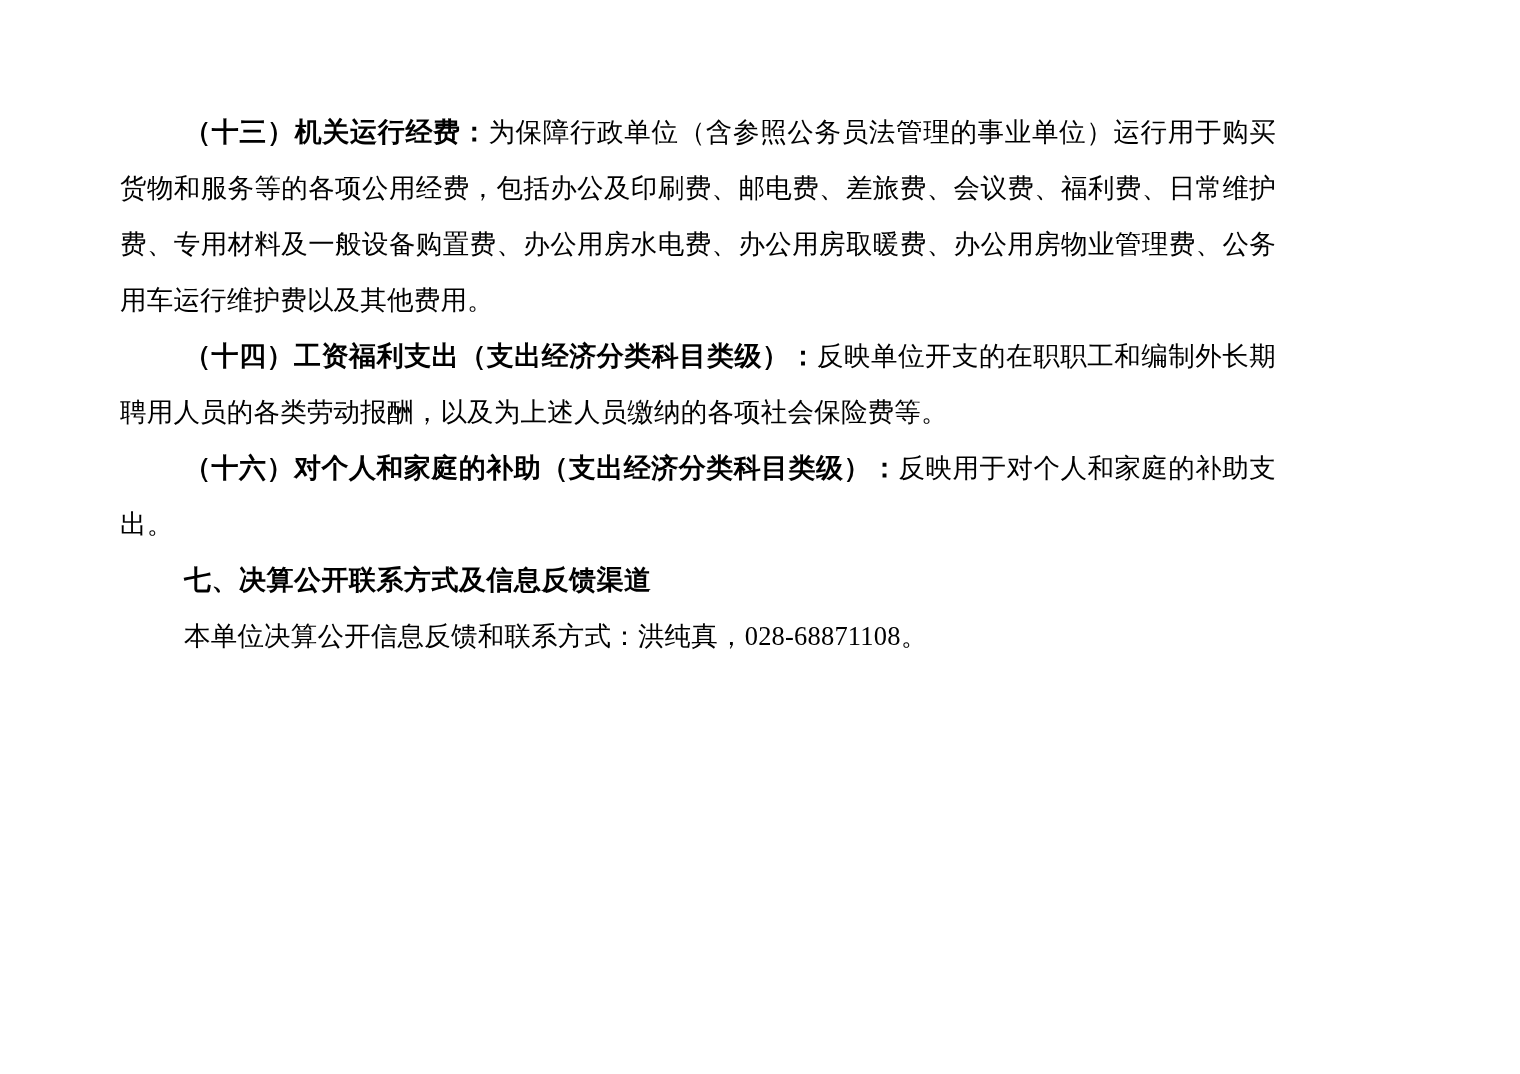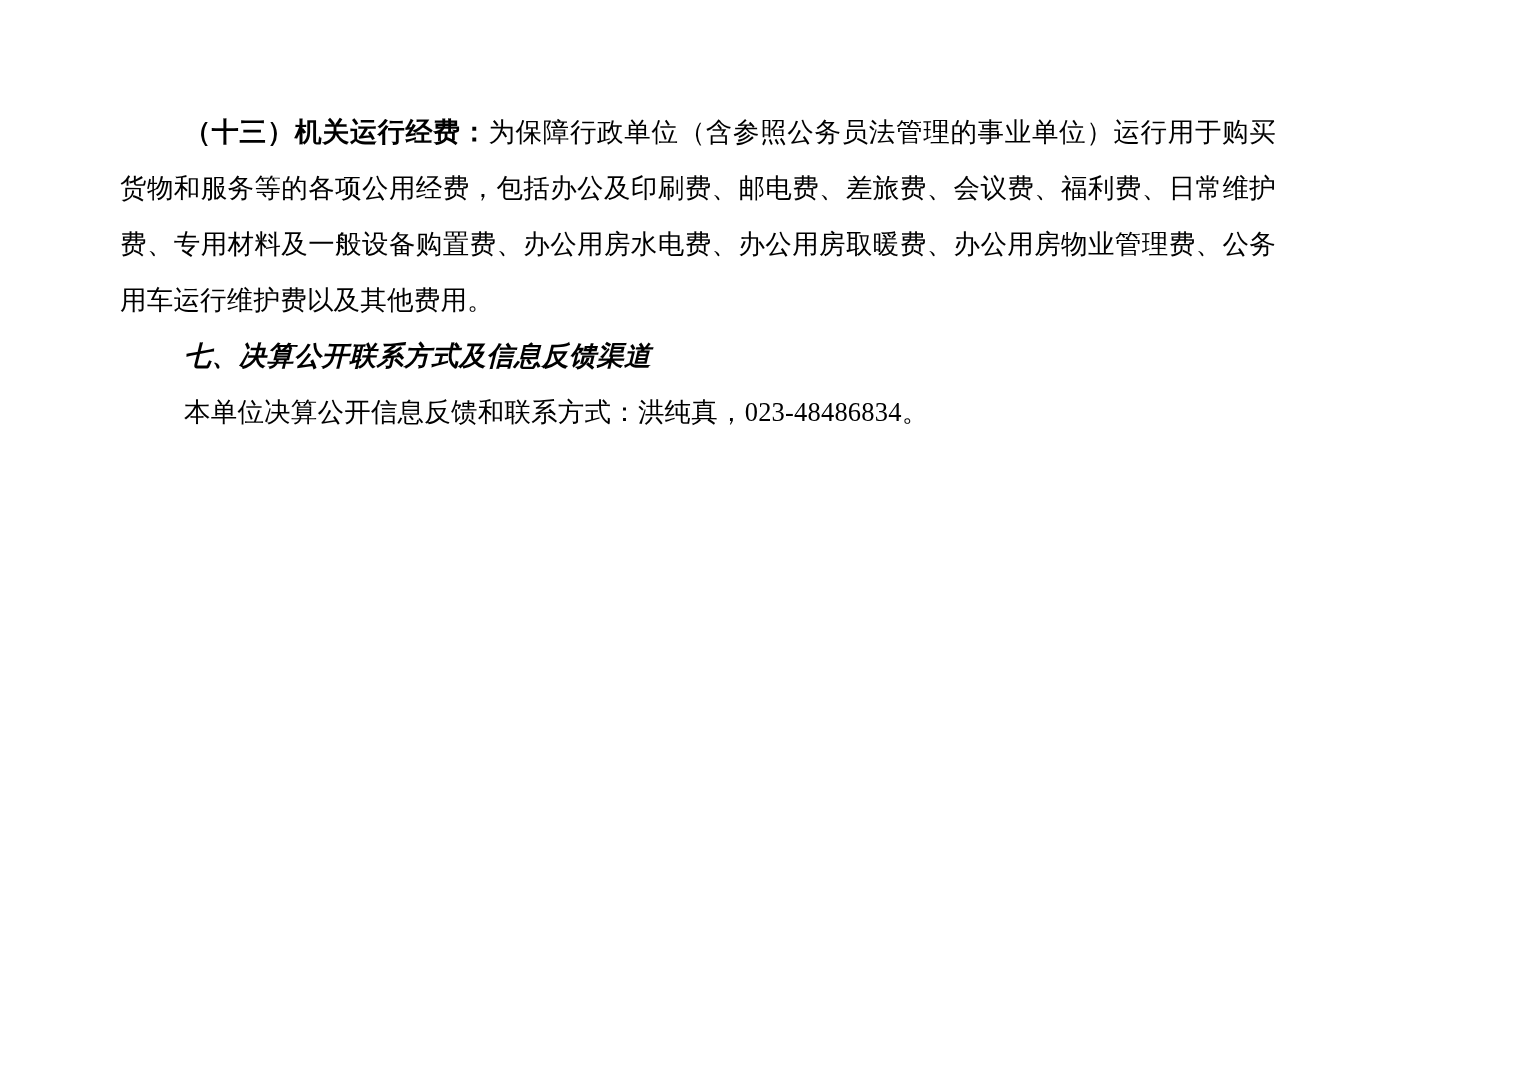--- a/index.html
+++ b/index.html
@@ -32,39 +32,44 @@
   .lead {
     font-weight: bold;
     font-size: 27px;
   }
   .heading {
     font-size: 27px;
     font-weight: bold;
     line-height: 56px;
     margin: 0;
     letter-spacing: 0.5px;
-    font-style: italic;
   }
   .indent-block {
     text-indent: 64px;
   }
   .tail {
     font-size: 26.5px;
   }
 </style>
 </head>
 <body>
 
 <div class="page">
 
   <p class="para indent-block">
     <span class="lead">（十三）机关运行经费：</span><span class="tail">为保障行政单位（含参照公务员法管理的事业单位）运行用于购买货物和服务等的各项公用经费，包括办公及印刷费、邮电费、差旅费、会议费、福利费、日常维护费、专用材料及一般设备购置费、办公用房水电费、办公用房取暖费、办公用房物业管理费、公务用车运行维护费以及其他费用。</span>
   </p>
 
+  <p class="para indent-block">
+    <span class="lead">（十四）工资福利支出（支出经济分类科目类级）：</span><span class="tail">反映单位开支的在职职工和编制外长期聘用人员的各类劳动报酬，以及为上述人员缴纳的各项社会保险费等。</span>
+  </p>
 
 
+  <p class="para indent-block">
+    <span class="lead">（十六）对个人和家庭的补助（支出经济分类科目类级）：</span><span class="tail">反映用于对个人和家庭的补助支出。</span>
+  </p>
 
 
   <p class="heading indent-block">七、决算公开联系方式及信息反馈渠道</p>
 
-  <p class="para indent-block">本单位决算公开信息反馈和联系方式：洪纯真，023-48486834。</p>
+  <p class="para indent-block">本单位决算公开信息反馈和联系方式：洪纯真，028-68871108。</p>
 
 </div>
 
 </body></html>

